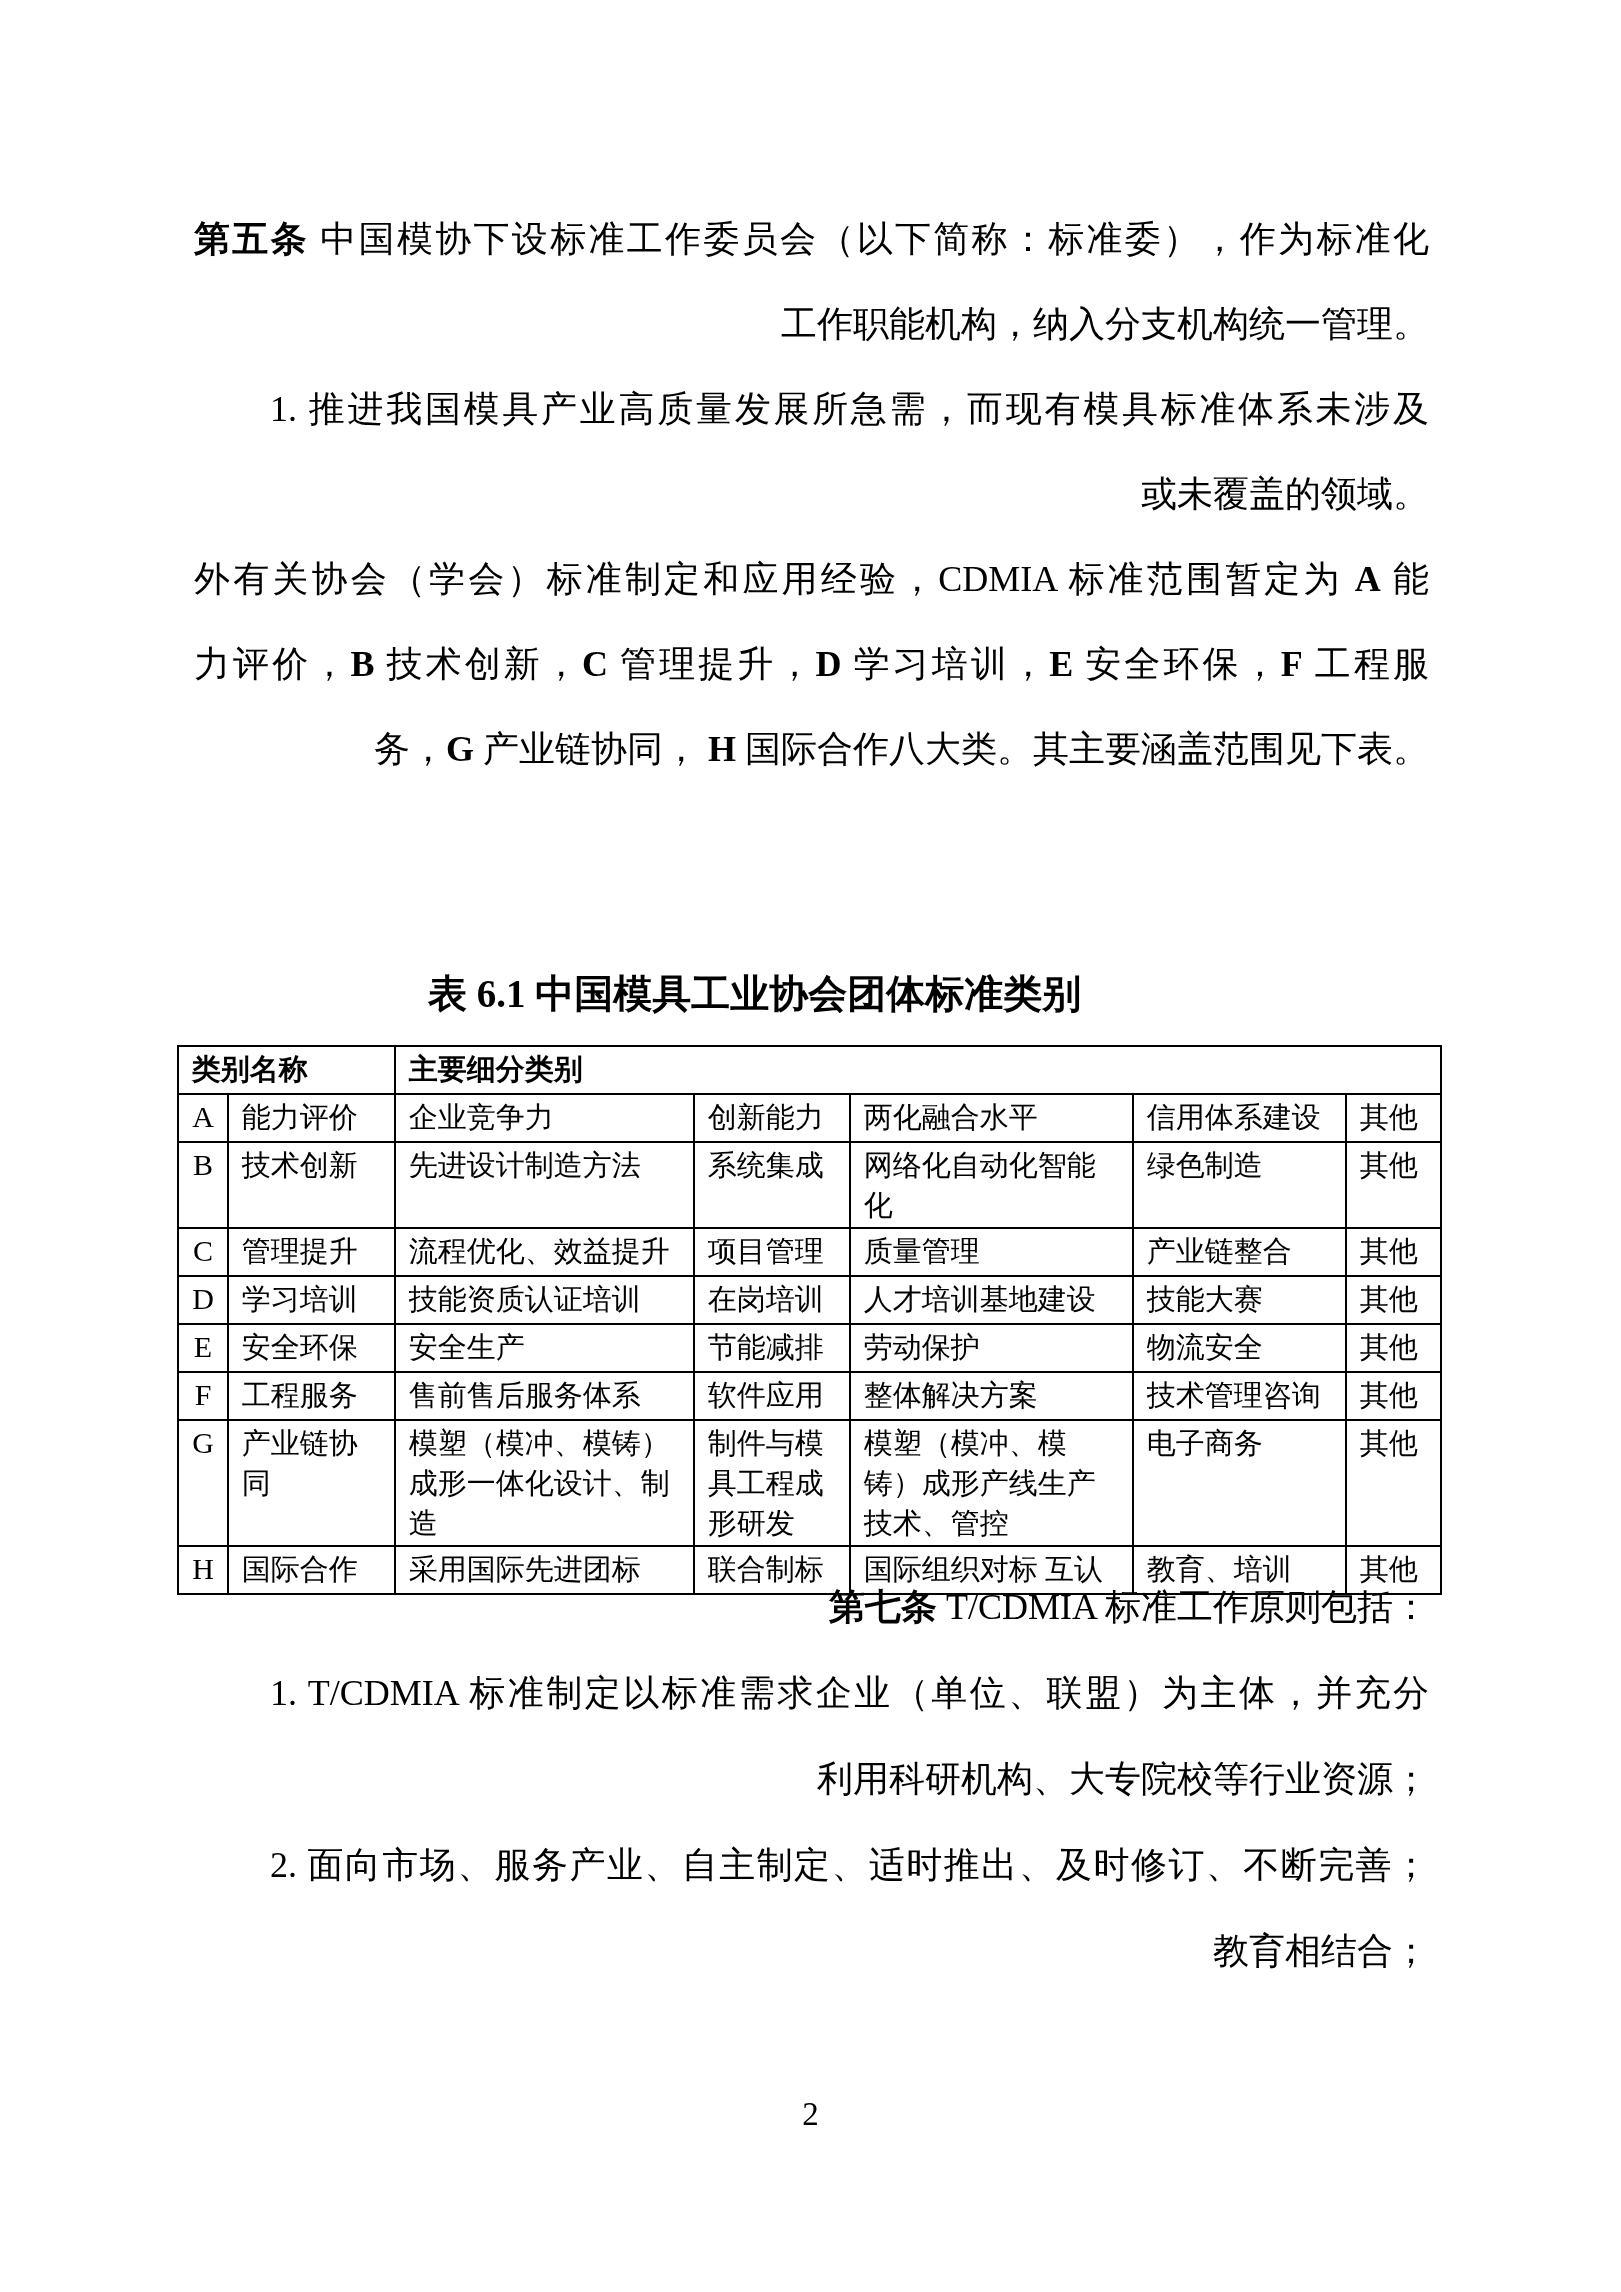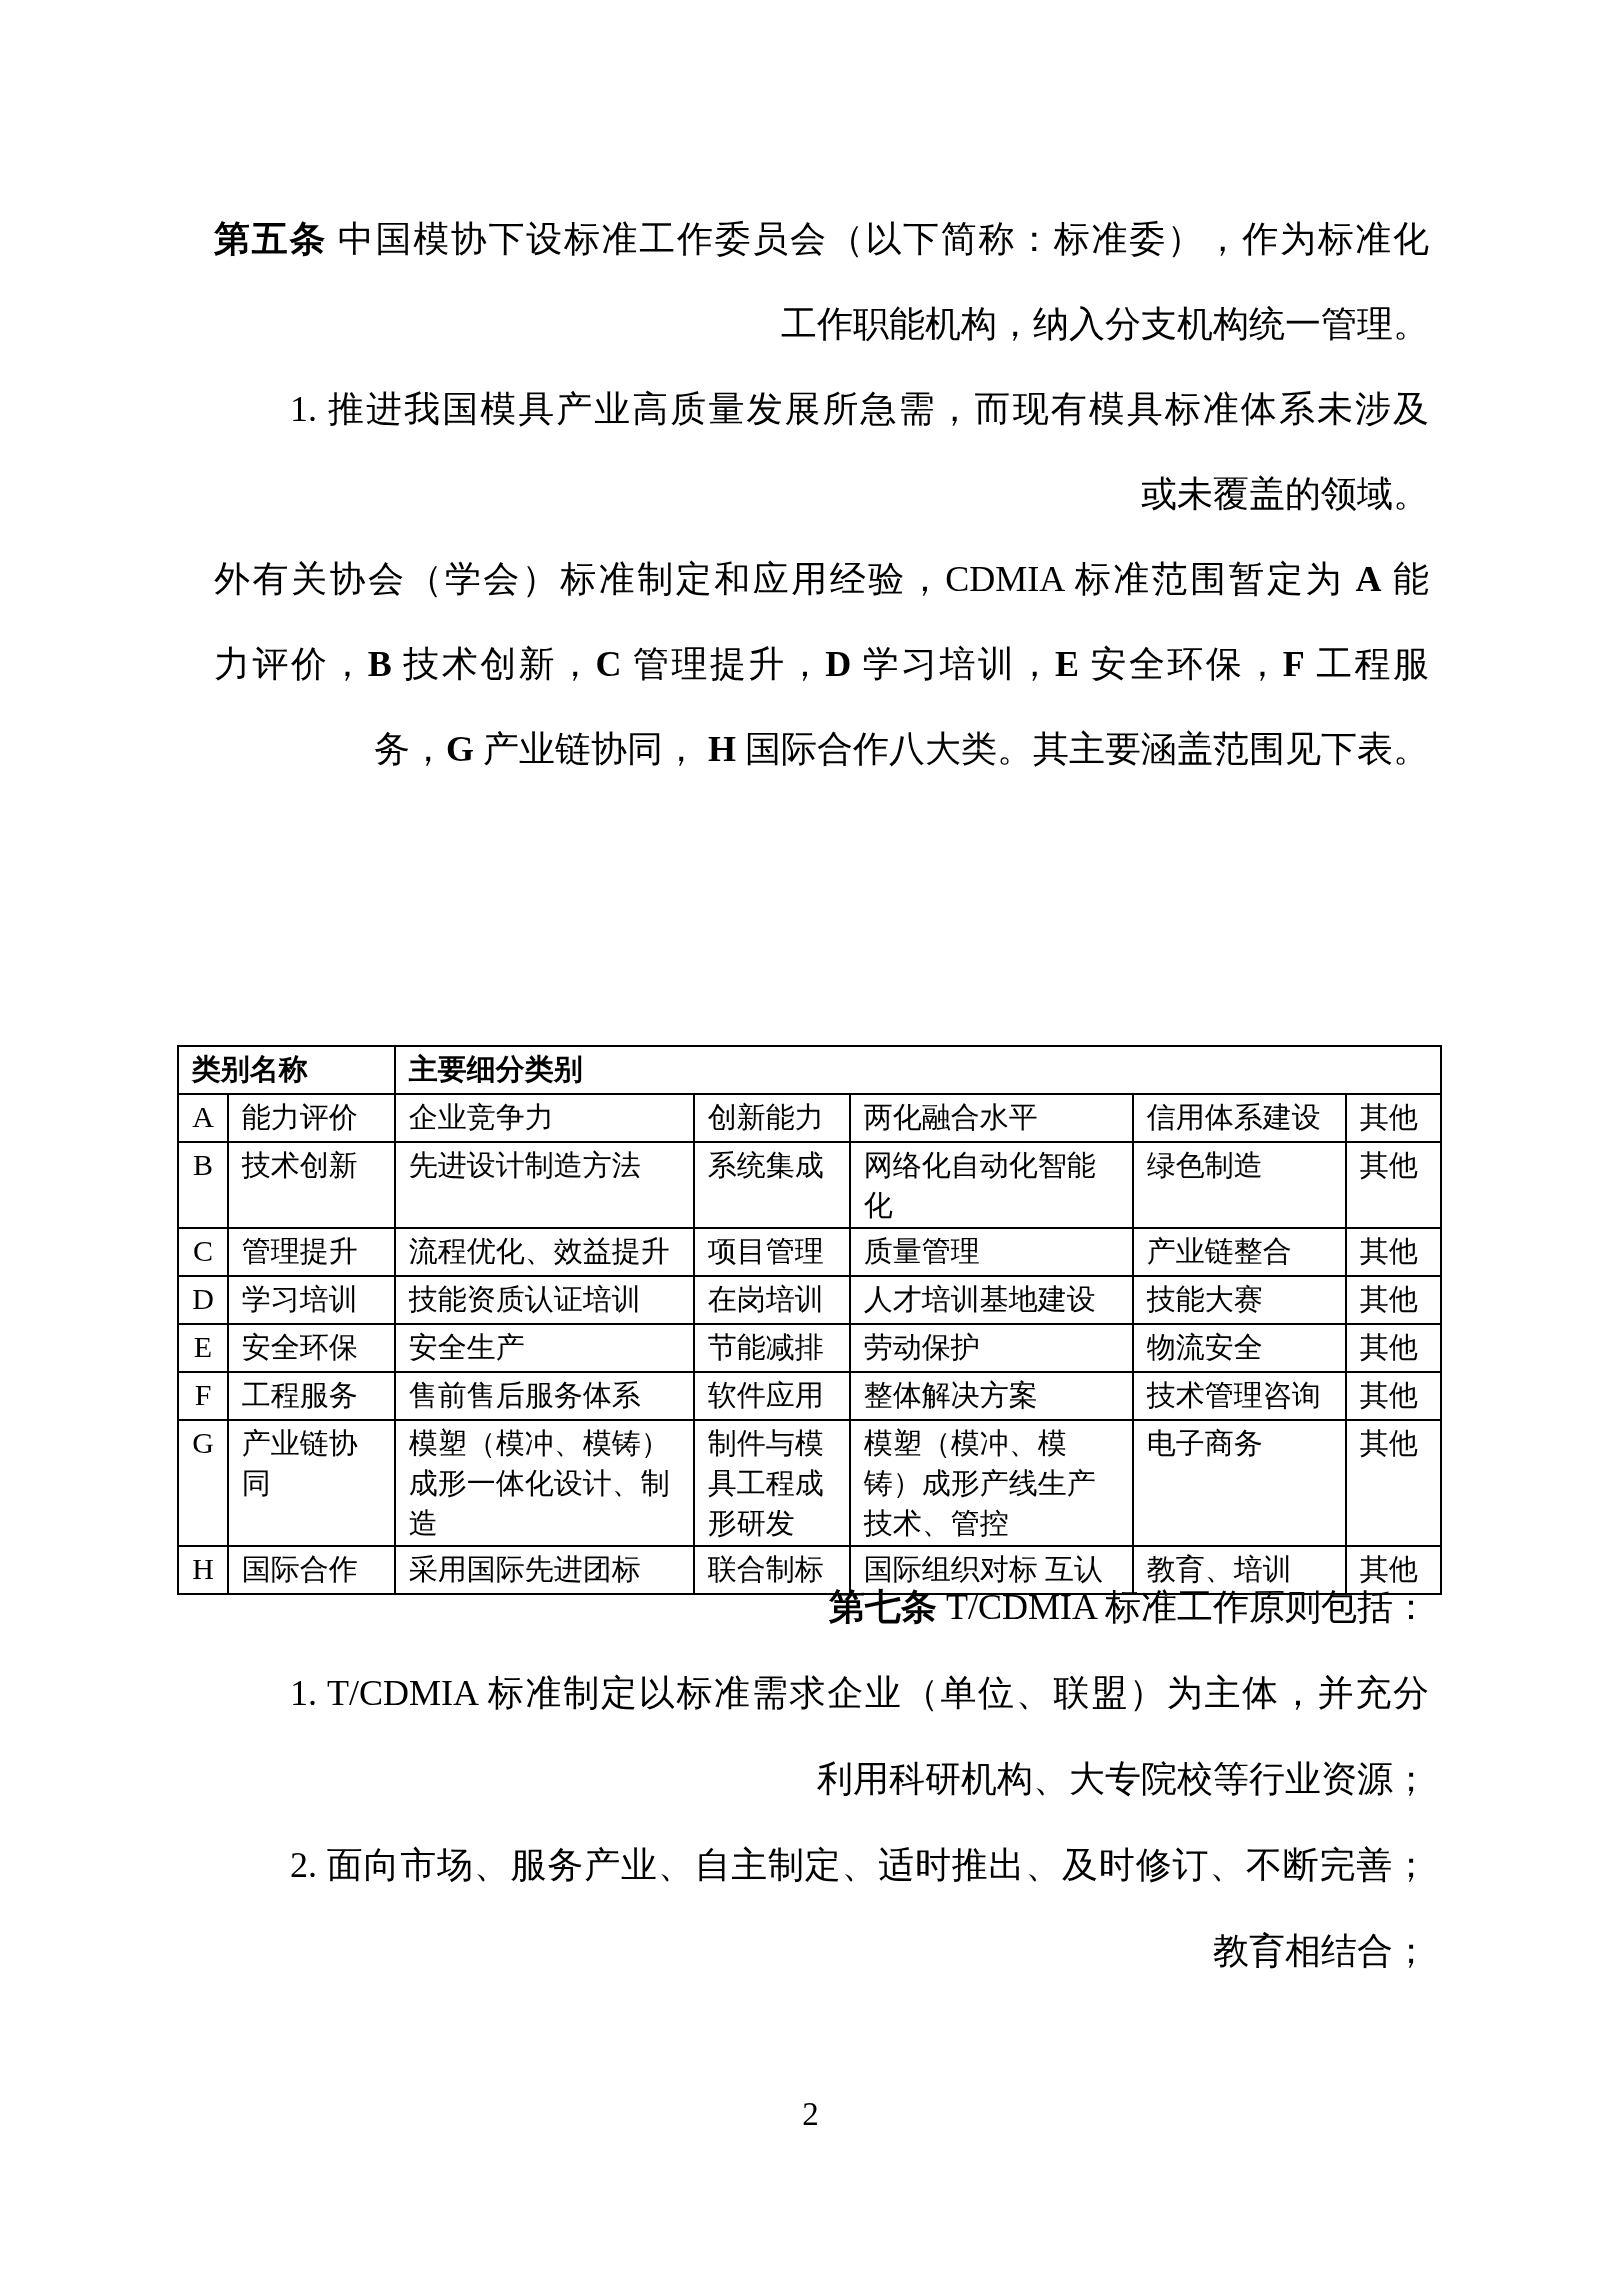--- a/index.html
+++ b/index.html
@@ -24,21 +24,20 @@
     line-height: 85px;
     white-space: nowrap;
     text-align: right;
   }
   #block-bottom .line { line-height: 86px; }
   .line.indent { padding-left: 76px; }
   .line.justify {
     text-align: justify;
     text-align-last: justify;
     text-justify: inter-character;
-    margin-left: 20px;
   }
   .line .b { font-weight: bold; }
   .table-title {
     position: absolute;
     top: 964px;
     left: 137px;
     width: 1235px;
     height: 55px;
     line-height: 59px;
     text-align: center;
@@ -91,20 +90,21 @@
   <div id="block-top" class="textblock">
       <div class="line justify"><span class="b">第五条</span><span> 中国模协下设标准工作委员会（以下简称：标准委），作为标准化</span></div>
       <div class="line"><span>工作职能机构，纳入分支机构统一管理。</span></div>
       <div class="line indent justify"><span>1. 推进我国模具产业高质量发展所急需，而现有模具标准体系未涉及</span></div>
       <div class="line"><span>或未覆盖的领域。</span></div>
       <div class="line justify"><span>外有关协会（学会）标准制定和应用经验，CDMIA 标准范围暂定为 </span><span class="b">A</span><span> 能</span></div>
       <div class="line justify"><span>力评价，</span><span class="b">B</span><span> 技术创新，</span><span class="b">C</span><span> 管理提升，</span><span class="b">D</span><span> 学习培训，</span><span class="b">E</span><span> 安全环保，</span><span class="b">F</span><span> 工程服</span></div>
       <div class="line"><span>务，</span><span class="b">G</span><span> 产业链协同， </span><span class="b">H</span><span> 国际合作八大类。其主要涵盖范围见下表。</span></div>
     </div>
 
+  <div class="table-title">表 6.1 中国模具工业协会团体标准类别</div>
 
   <table class="cat-table">
     <colgroup id="table-cols">
         <col style="width: 50px;">
         <col style="width: 167px;">
         <col style="width: 299px;">
         <col style="width: 156px;">
         <col style="width: 283px;">
         <col style="width: 213px;">
         <col style="width: 95px;">

